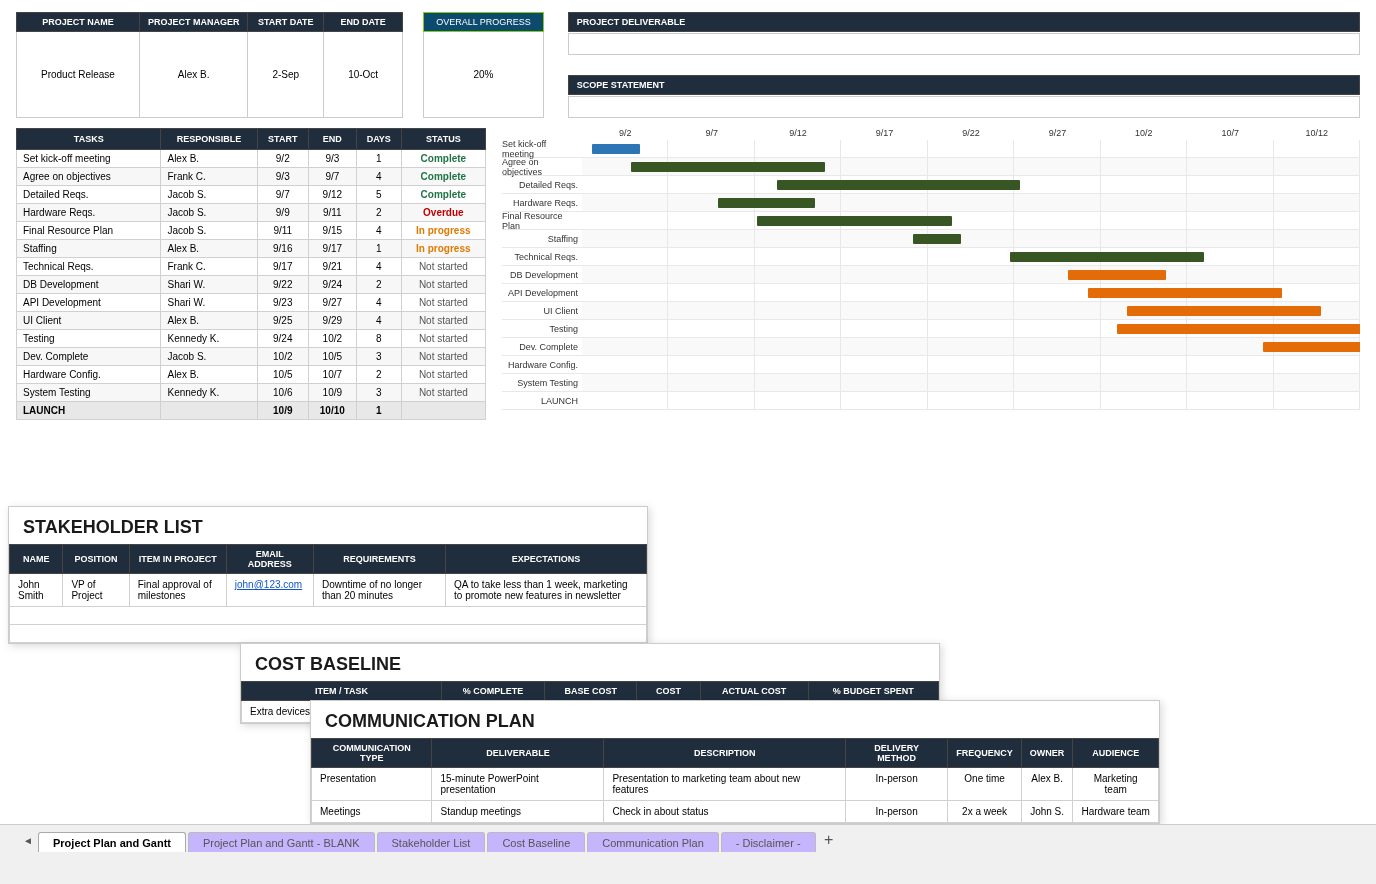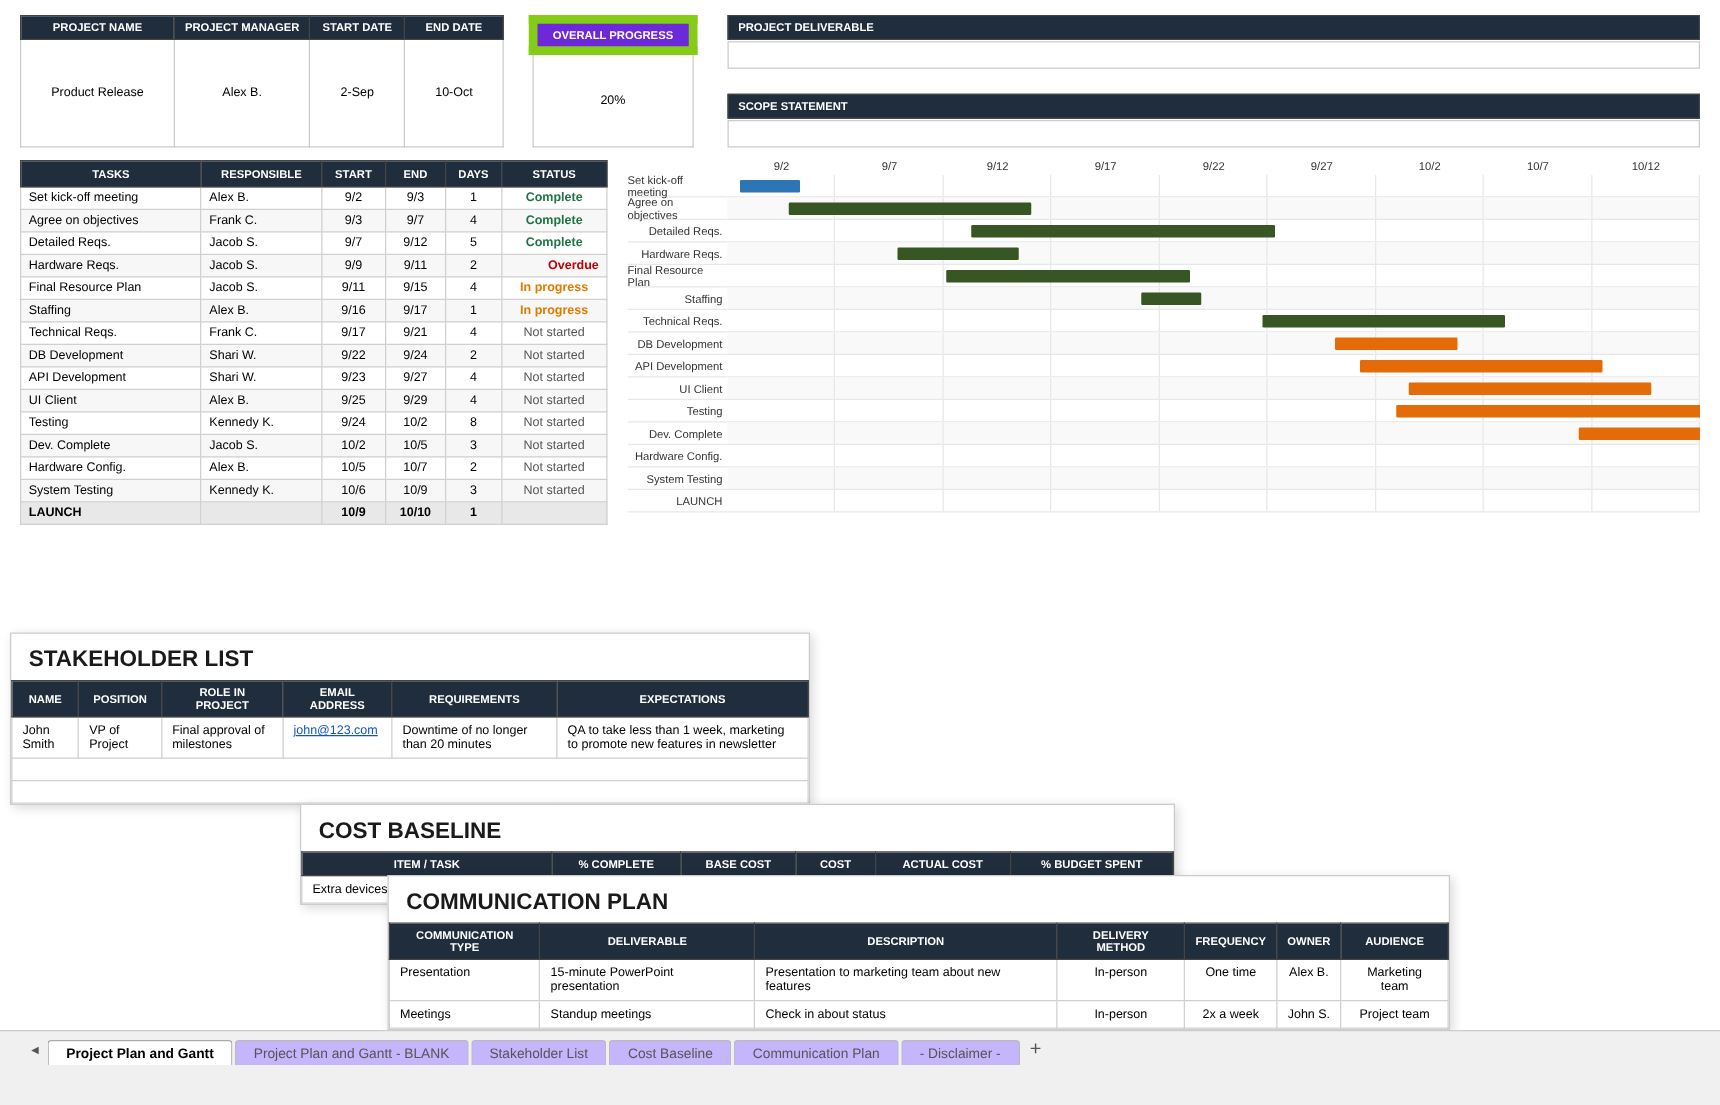--- a/index.html
+++ b/index.html
@@ -50,26 +50,26 @@
       font-size: 10px;
       padding: 4px 24px;
       border: 1px solid #ccc;
       text-align: center;
     }
     .progress-table {
       border-collapse: collapse;
       margin-left: 16px;
     }
     .progress-table th {
-      background: #6d28d9;
+      background: #0c4a6e;
       color: white;
       font-size: 9px;
-      font-weight: bold;
+      font-weight: normal;
       padding: 4px 12px;
-      border: 7px solid #84cc16;
+      border: 1px solid #84cc16;
     }
     .progress-table td {
       background: white;
       font-size: 10px;
       padding: 4px 12px;
       border: 1px solid #ccc;
       text-align: center;
     }
     .right-info {
       margin-left: 20px;
@@ -368,21 +368,21 @@
     <td style="text-align:center">9/12</td>
     <td style="text-align:center">5</td>
     <td class="status-complete" style="text-align:center">Complete</td>
   </tr>
               <tr>
     <td>Hardware Reqs.</td>
     <td>Jacob S.</td>
     <td style="text-align:center">9/9</td>
     <td style="text-align:center">9/11</td>
     <td style="text-align:center">2</td>
-    <td class="status-overdue" style="text-align:right">Overdue</td>
+    <td class="status-overdue" style="text-align:center">Overdue</td>
   </tr>
               <tr>
     <td>Final Resource Plan</td>
     <td>Jacob S.</td>
     <td style="text-align:center">9/11</td>
     <td style="text-align:center">9/15</td>
     <td style="text-align:center">4</td>
     <td class="status-inprogress" style="text-align:center">In progress</td>
   </tr>
               <tr>
@@ -685,21 +685,21 @@
 
   <div class="bottom-cards">
 
     <div class="card" style="left: 8px; bottom: 180px; width: 640px;">
       <div class="card-title">STAKEHOLDER LIST</div>
       <table class="card-table">
         <thead>
           <tr>
             <th>NAME</th>
             <th>POSITION</th>
-            <th>ROLE IN PROJECT</th>
+            <th>ITEM IN PROJECT</th>
             <th>EMAIL ADDRESS</th>
             <th>REQUIREMENTS</th>
             <th>EXPECTATIONS</th>
           </tr>
         </thead>
         <tbody>
           <tr>
             <td>John Smith</td>
             <td>VP of Project</td>
             <td>Final approval of milestones</td>
@@ -767,21 +767,21 @@
             <td style="text-align:center">Alex B.</td>
             <td style="text-align:center">Marketing team</td>
           </tr>
           <tr>
             <td>Meetings</td>
             <td>Standup meetings</td>
             <td>Check in about status</td>
             <td style="text-align:center">In-person</td>
             <td style="text-align:center">2x a week</td>
             <td style="text-align:center">John S.</td>
-            <td style="text-align:center">Project team</td>
+            <td style="text-align:center">Hardware team</td>
           </tr>
         </tbody>
       </table>
     </div>
 
   </div>
 
   <div class="tab-bar">
     <div class="tab-arrow">◄</div>
     <div id="tabs-container" style="display:flex;align-items:flex-end;gap:2px;">

